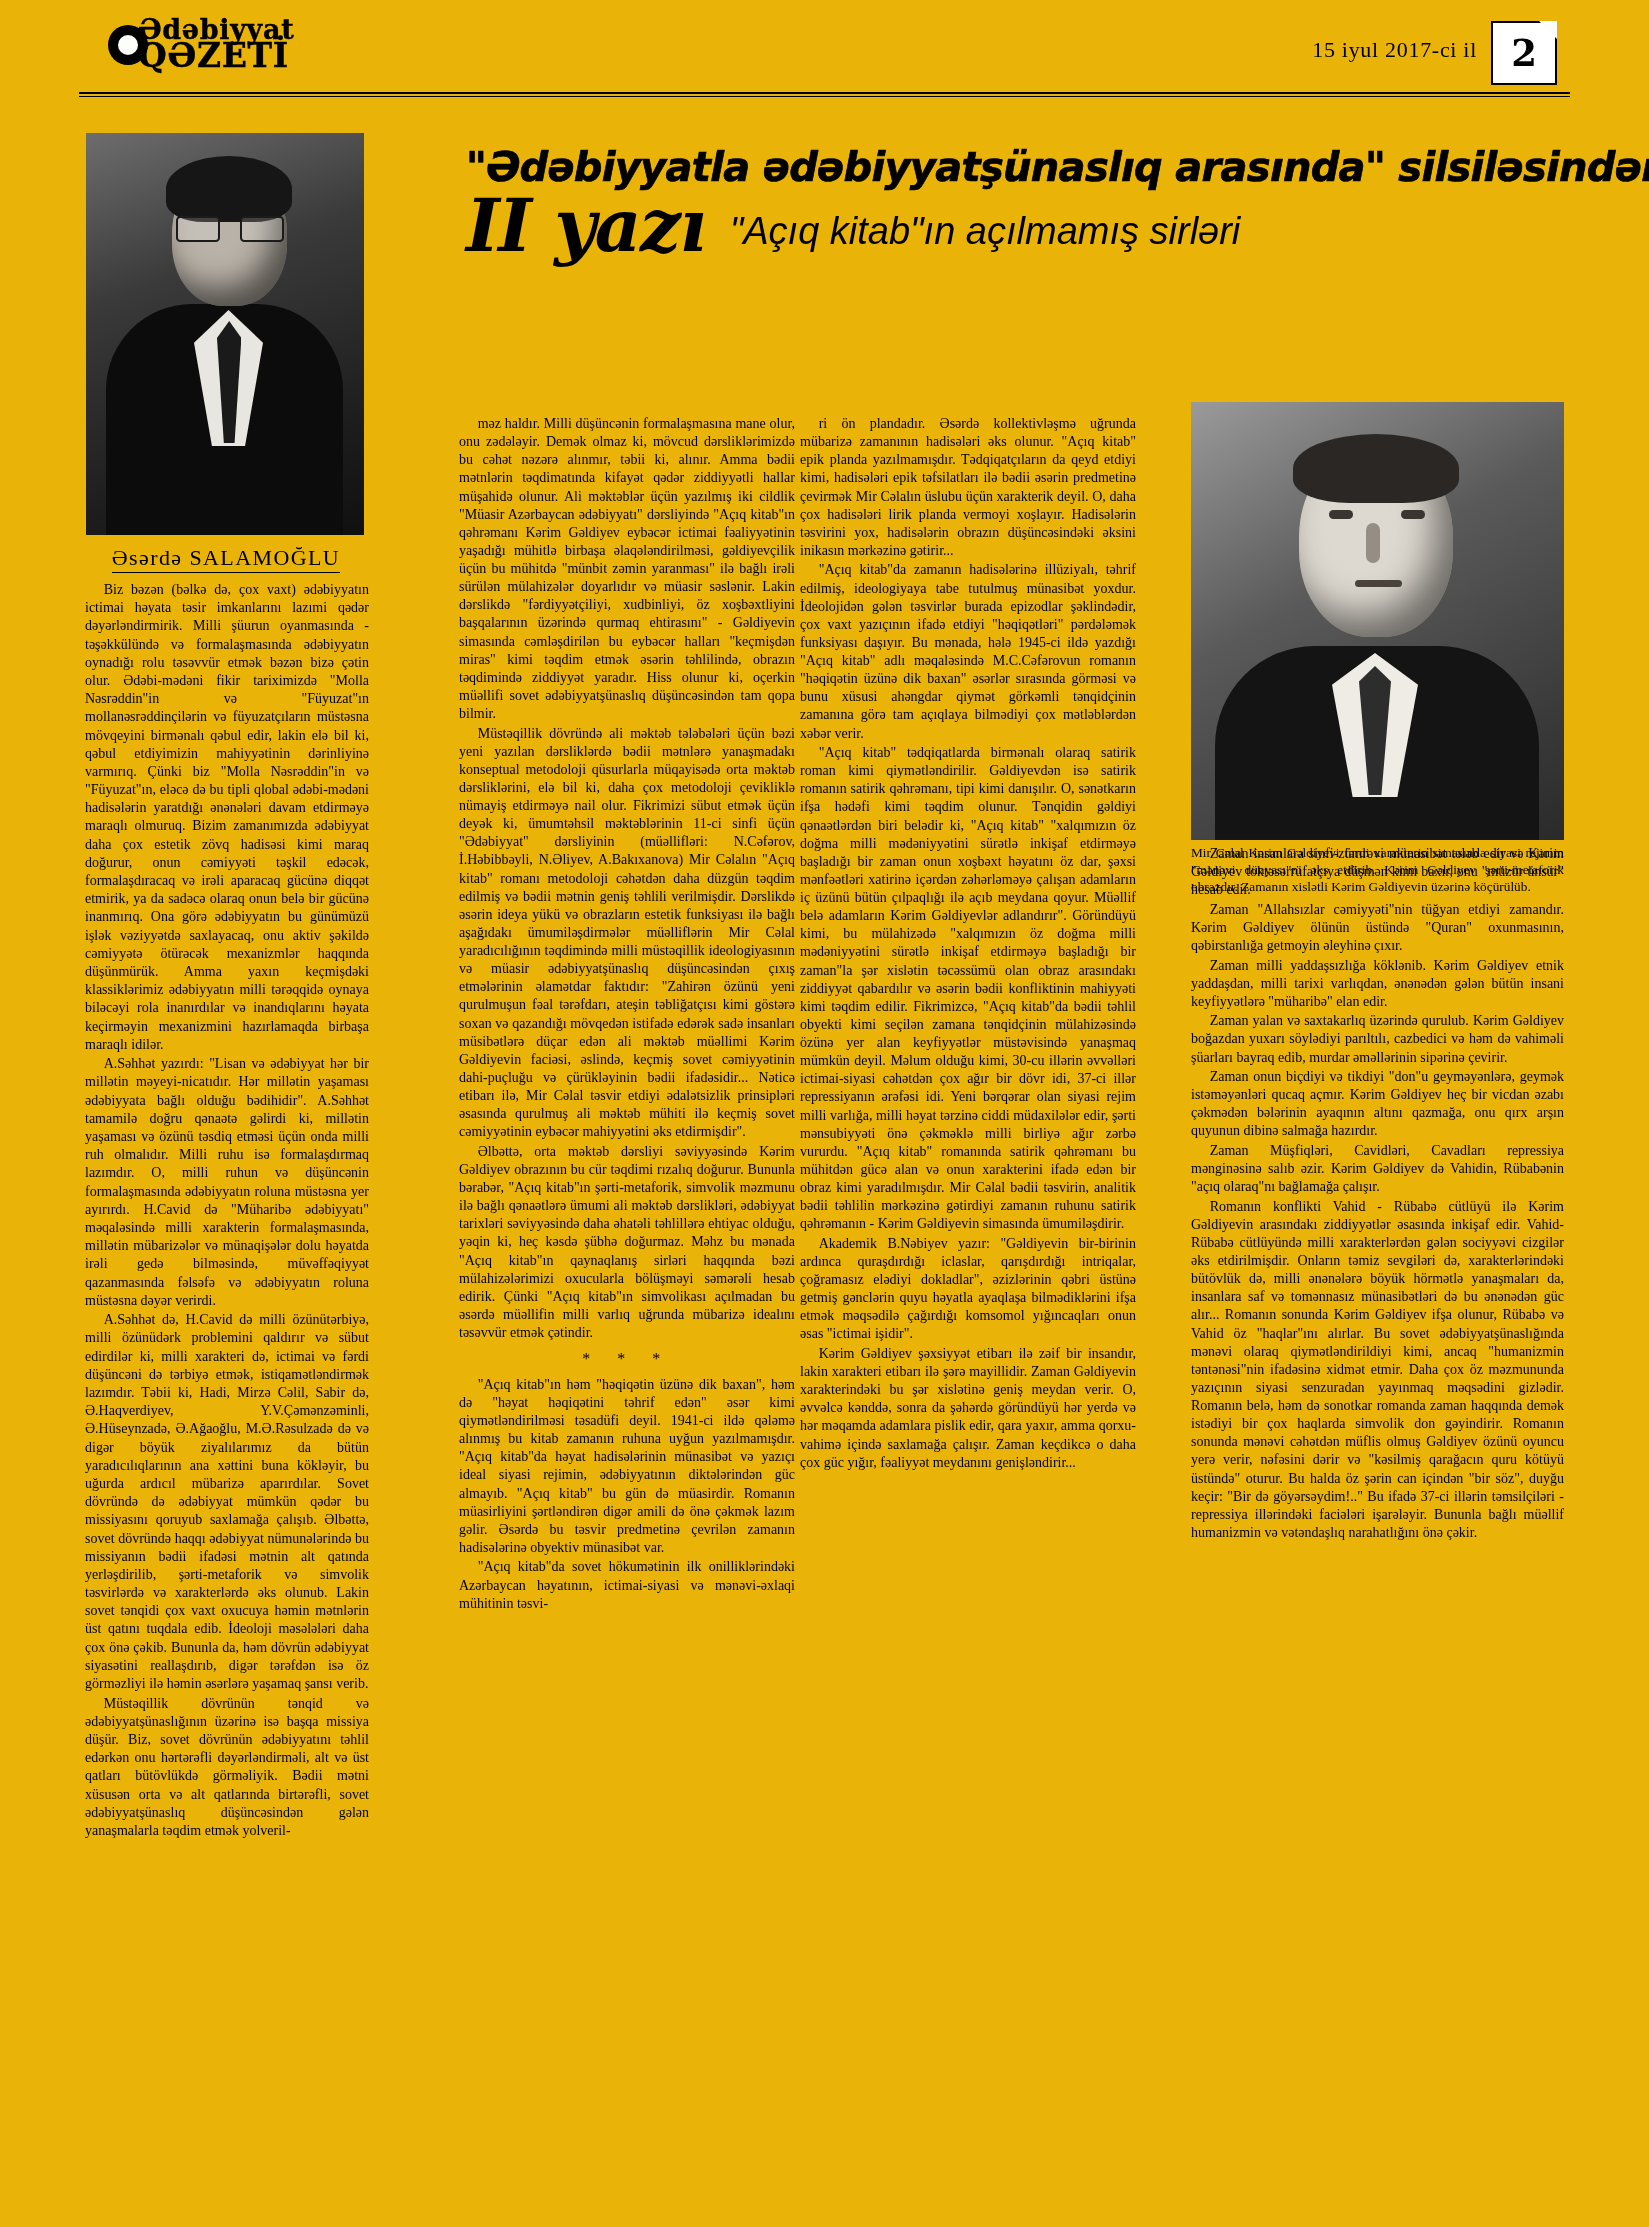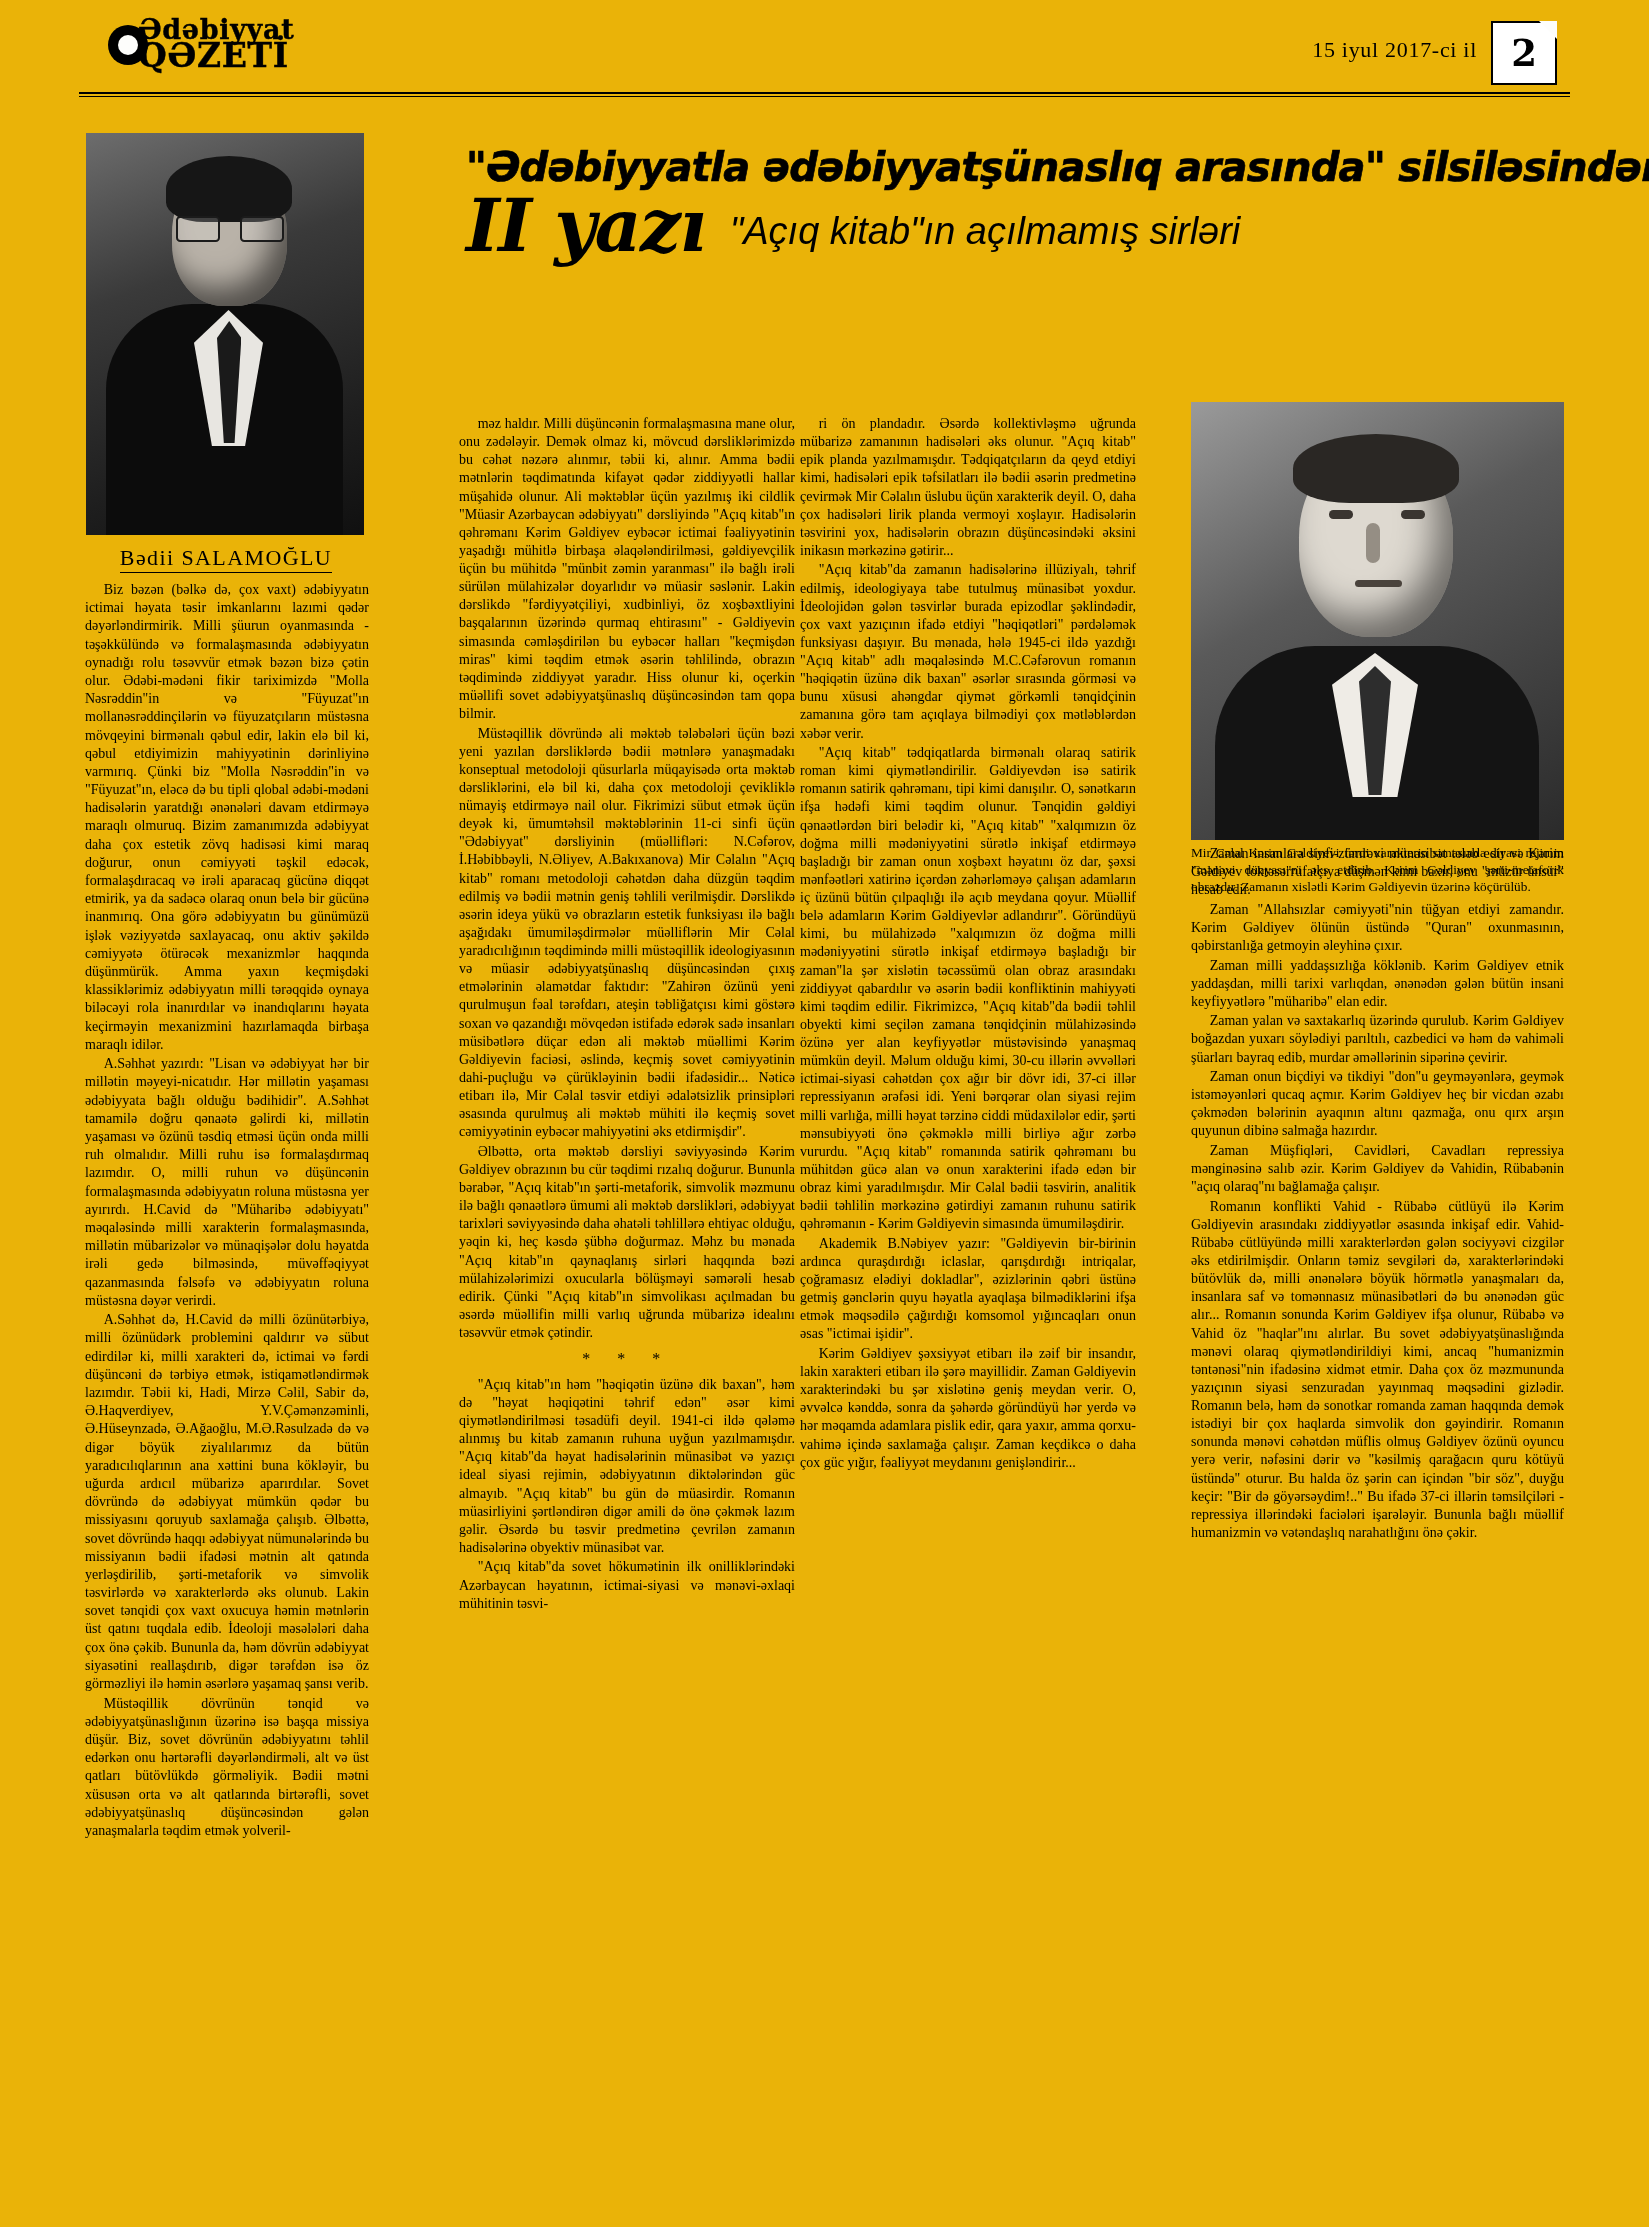--- a/index.html
+++ b/index.html
@@ -303,21 +303,21 @@
 
   <div class="author-photo">
     <div class="ap-body"></div>
     <div class="ap-shirt"></div>
     <div class="ap-tie"></div>
     <div class="ap-head"></div>
     <div class="ap-hair"></div>
     <div class="ap-glasses"></div>
   </div>
   <div class="author-name">
-    <span class="u">Bədii SALAMOĞLU</span>
+    <span class="u">Əsərdə SALAMOĞLU</span>
   </div>
 
   <div class="left-col" id="col1">
     <p>Biz bəzən (bəlkə də, çox vaxt) ədəbiyyatın ictimai həyata təsir imkanlarını lazımi qədər dəyərləndirmirik. Milli şüurun oyanmasında - təşəkkülündə və formalaşmasında ədəbiyyatın oynadığı rolu təsəvvür etmək bəzən bizə çətin olur. Ədəbi-mədəni fikir tariximizdə "Molla Nəsrəddin"in və "Füyuzat"ın mollanəsrəddinçilərin və füyuzatçıların müstəsna mövqeyini birmənalı qəbul edir, lakin elə bil ki, qəbul etdiyimizin mahiyyətinin dərinliyinə varmırıq. Çünki biz "Molla Nəsrəddin"in və "Füyuzat"ın, eləcə də bu tipli qlobal ədəbi-mədəni hadisələrin yaratdığı ənənələri davam etdirməyə maraqlı olmuruq. Bizim zamanımızda ədəbiyyat daha çox estetik zövq hadisəsi kimi maraq doğurur, onun cəmiyyəti təşkil edəcək, formalaşdıracaq və irəli aparacaq gücünə diqqət etmirik, ya da sadəcə olaraq onun belə bir gücünə inanmırıq. Ona görə ədəbiyyatın bu günümüzü işlək vəziyyətdə saxlayacaq, onu aktiv şəkildə cəmiyyətə ötürəcək mexanizmlər haqqında düşünmürük. Amma yaxın keçmişdəki klassiklərimiz ədəbiyyatın milli tərəqqidə oynaya biləcəyi rola inanırdılar və inandıqlarını həyata keçirməyin mexanizmini hazırlamaqda birbaşa maraqlı idilər.</p>
     <p>A.Səhhət yazırdı: "Lisan və ədəbiyyat hər bir millətin məyeyi-nicatıdır. Hər millətin yaşaması ədəbiyyata bağlı olduğu bədihidir". A.Səhhət tamamilə doğru qənaətə gəlirdi ki, millətin yaşaması və özünü təsdiq etməsi üçün onda milli ruh olmalıdır. Milli ruhu isə formalaşdırmaq lazımdır. O, milli ruhun və düşüncənin formalaşmasında ədəbiyyatın roluna müstəsna yer ayırırdı. H.Cavid də "Müharibə ədəbiyyatı" məqaləsində milli xarakterin formalaşmasında, millətin mübarizələr və münaqişələr dolu həyatda irəli gedə bilməsində, müvəffəqiyyət qazanmasında fəlsəfə və ədəbiyyatın roluna müstəsna dəyər verirdi.</p>
     <p>A.Səhhət də, H.Cavid də milli özünütərbiyə, milli özünüdərk problemini qaldırır və sübut edirdilər ki, milli xarakteri də, ictimai və fərdi düşüncəni də tərbiyə etmək, istiqamətləndirmək lazımdır. Təbii ki, Hadi, Mirzə Cəlil, Sabir də, Ə.Haqverdiyev, Y.V.Çəmənzəminli, Ə.Hüseynzadə, Ə.Ağaoğlu, M.Ə.Rəsulzadə də və digər böyük ziyalılarımız da bütün yaradıcılıqlarının ana xəttini buna kökləyir, bu uğurda ardıcıl mübarizə aparırdılar. Sovet dövründə də ədəbiyyat mümkün qədər bu missiyasını qoruyub saxlamağa çalışıb. Əlbəttə, sovet dövründə haqqı ədəbiyyat nümunələrində bu missiyanın bədii ifadəsi mətnin alt qatında yerləşdirilib, şərti-metaforik və simvolik təsvirlərdə və xarakterlərdə əks olunub. Lakin sovet tənqidi çox vaxt oxucuya həmin mətnlərin üst qatını tuqdala edib. İdeoloji məsələləri daha çox önə çəkib. Bununla da, həm dövrün ədəbiyyat siyasətini reallaşdırıb, digər tərəfdən isə öz görməzliyi ilə həmin əsərlərə yaşamaq şansı verib.</p>
     <p>Müstəqillik dövrünün tənqid və ədəbiyyatşünaslığının üzərinə isə başqa missiya düşür. Biz, sovet dövrünün ədəbiyyatını təhlil edərkən onu hərtərəfli dəyərləndirməli, alt və üst qatları bütövlükdə görməliyik. Bədii mətni xüsusən orta və alt qatlarında birtərəfli, sovet ədəbiyyatşünaslıq düşüncəsindən gələn yanaşmalarla təqdim etmək yolveril-</p>
   </div>
 
   <div class="headline">

